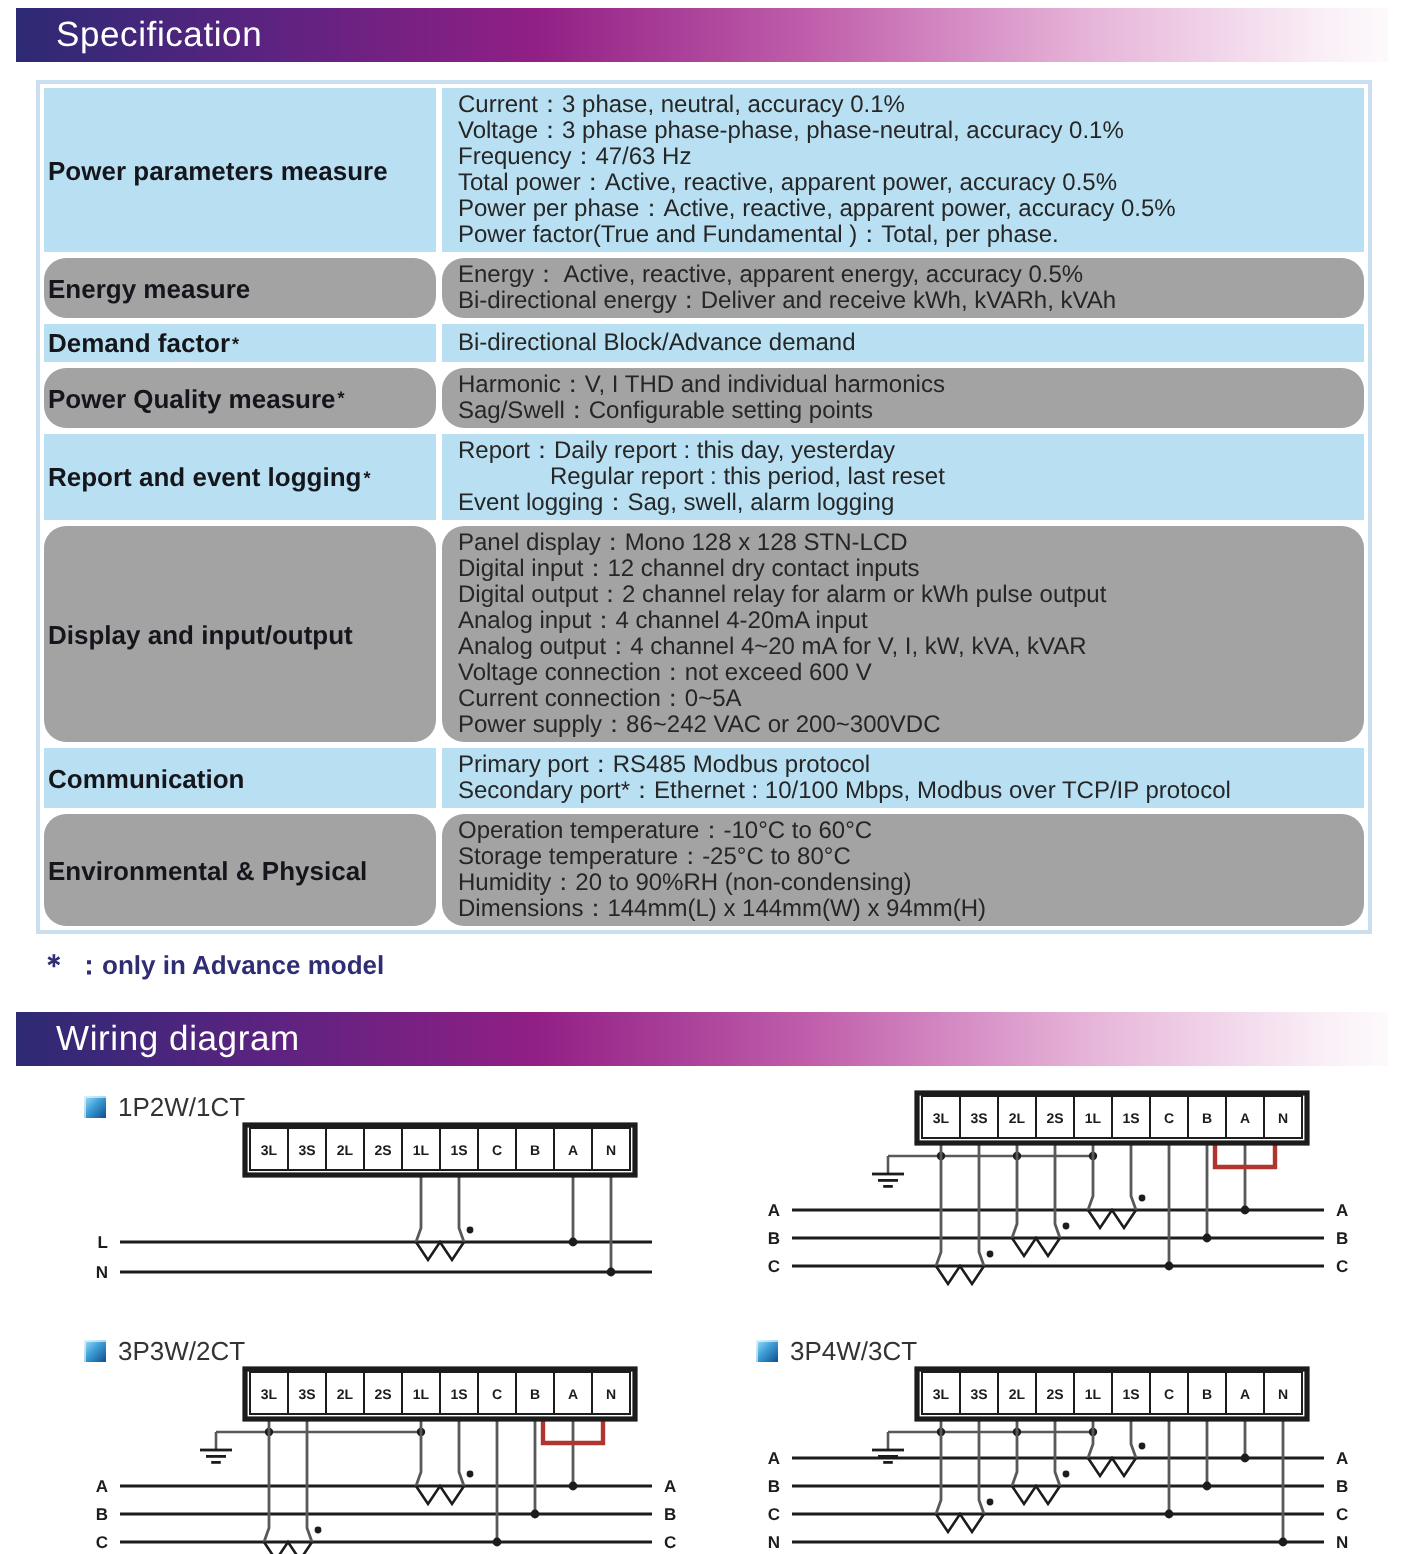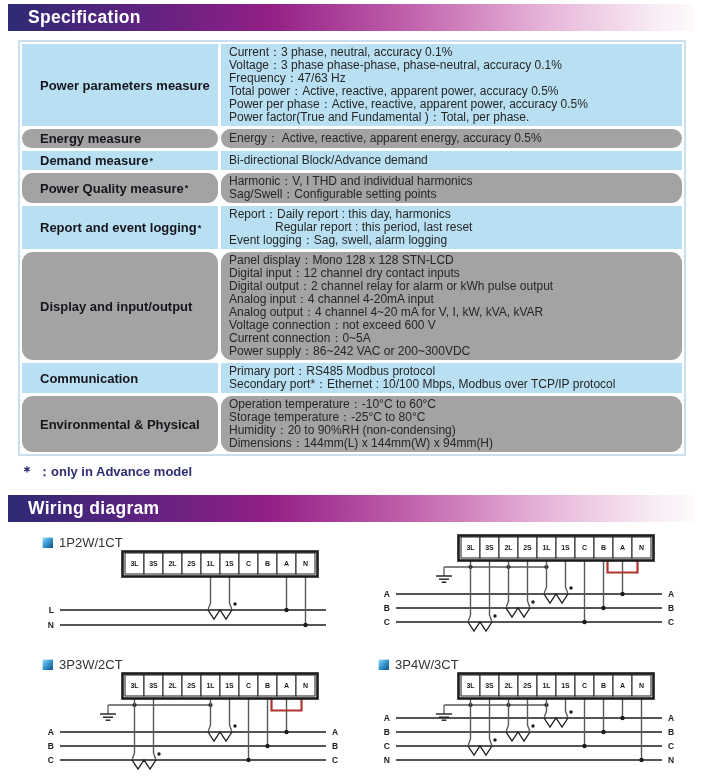--- a/index.html
+++ b/index.html
@@ -6,34 +6,34 @@
   body {
     width: 702px; height: 777px; overflow: hidden;
     background: #ffffff;
     font-family: "Liberation Sans", sans-serif;
     color: #2a2a2a;
   }
   .section-header {
     margin: 4px 8px 0 8px; height: 27px; line-height: 27px;
     padding-left: 20px;
     background: linear-gradient(90deg,#2d2a74 0%,#5b2380 18%,#921f85 38%,#c05fab 58%,#e6b3d8 78%,#f9eef6 95%,#fdfafc 100%);
-    color: #ffffff; font-size: 17.5px; font-weight: bold; letter-spacing: 0.3px;
+    color: #ffffff; font-size: 17.5px; font-weight: normal; letter-spacing: 0.3px;
   }
   .spec-table {
     margin: 9px 16px 0 18px;
     border: 2px solid #c9dff0;
     padding: 2px; background: #ffffff;
     display: flex; flex-direction: column; gap: 3px;
   }
   .spec-row { display: flex; gap: 3px; }
   .spec-row.blue .cell { background: #b9e0f2; }
   .spec-row.lav  .cell { background: #a3a3a3; border-radius: 11px; }
   .cell.label {
     flex: 0 0 196px; display: flex; align-items: center;
-    padding: 2px 6px 2px 18px;
+    padding: 2px 6px 2px 2px;
     font-size: 13px; font-weight: bold; color: #15151c;
   }
   .cell.value {
     flex: 1; display: flex; flex-direction: column; justify-content: center;
     padding: 2px 8px;
     font-size: 12px; line-height: 13px; color: #262626;
   }
   .value .line { white-space: nowrap; }
   .value .line.indent { padding-left: 46px; }
   .sup { font-size: 9px; vertical-align: super; line-height: 0; margin-left: 1px; }
@@ -85,25 +85,26 @@
           <div class="line">Power per phase：Active, reactive, apparent power, accuracy 0.5%</div>
           <div class="line">Power factor(True and Fundamental )：Total, per phase.</div>
         </div>
       </div>
       <div class="spec-row lav">
         <div class="cell label">
           <span>Energy measure</span>
         </div>
         <div class="cell value">
           <div class="line">Energy： Active, reactive, apparent energy, accuracy 0.5%</div>
+          <div class="line">Bi-directional energy：Deliver and receive kWh, kVARh, kVAh</div>
         </div>
       </div>
       <div class="spec-row blue">
         <div class="cell label">
-          <span>Demand measure</span>
+          <span>Demand factor</span>
           <span class="sup">*</span>
         </div>
         <div class="cell value">
           <div class="line">Bi-directional Block/Advance demand</div>
         </div>
       </div>
       <div class="spec-row lav">
         <div class="cell label">
           <span>Power Quality measure</span>
           <span class="sup">*</span>
@@ -112,21 +113,21 @@
           <div class="line">Harmonic：V, I THD and individual harmonics</div>
           <div class="line">Sag/Swell：Configurable setting points</div>
         </div>
       </div>
       <div class="spec-row blue">
         <div class="cell label">
           <span>Report and event logging</span>
           <span class="sup">*</span>
         </div>
         <div class="cell value">
-          <div class="line">Report：Daily report : this day, harmonics</div>
+          <div class="line">Report：Daily report : this day, yesterday</div>
           <div class="line indent">Regular report : this period, last reset</div>
           <div class="line">Event logging：Sag, swell, alarm logging</div>
         </div>
       </div>
       <div class="spec-row lav">
         <div class="cell label">
           <span>Display and input/output</span>
         </div>
         <div class="cell value">
           <div class="line">Panel display：Mono 128 x 128 STN-LCD</div>

